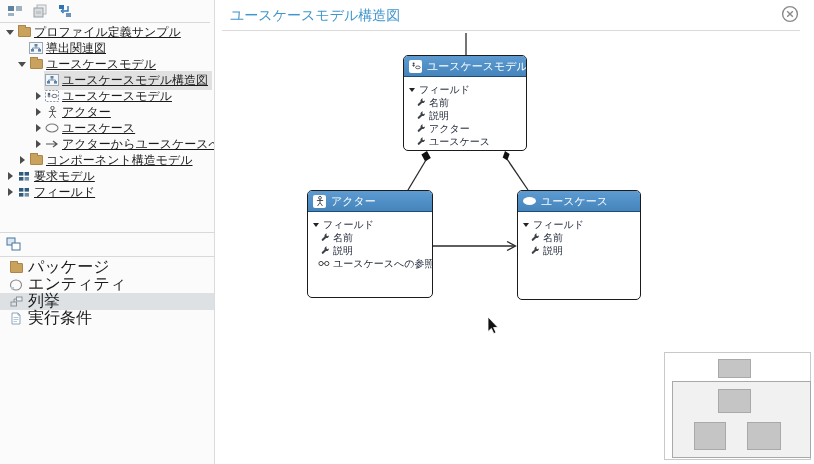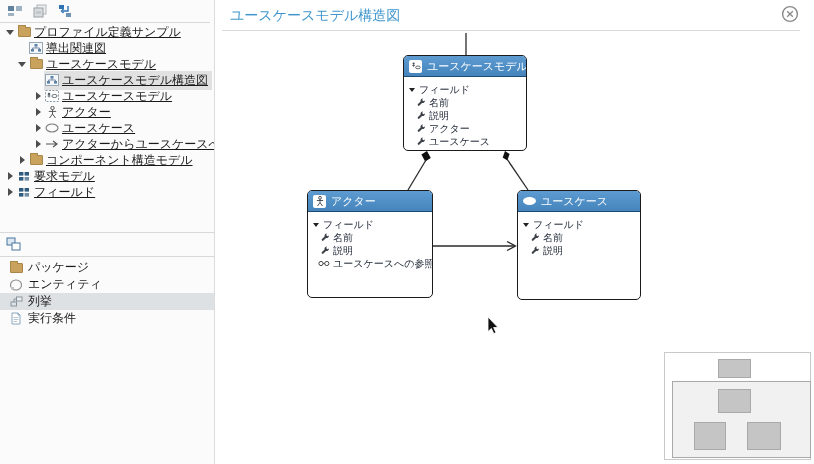--- a/index.html
+++ b/index.html
@@ -22,21 +22,21 @@
   .tico{width:16px;height:13px;display:flex;align-items:center;justify-content:center;flex:none;margin-right:2px;}
   .hl{display:flex;align-items:center;background:#e1e1e1;padding:1px 4px 1px 0;}
 
   .folder{width:13px;height:10px;background:#c9a25e;border:1px solid #ab8648;border-radius:1px;position:relative;box-sizing:border-box;}
   .folder:before{content:"";position:absolute;left:-1px;top:-3px;width:6px;height:2px;background:#c9a25e;border:1px solid #ab8648;border-bottom:none;border-radius:1px 1px 0 0;}
 
   #tree-palette-sep{position:absolute;left:0;top:232px;width:214px;height:1px;background:#d9d9d9;}
   #palette-head{position:absolute;left:6px;top:237px;width:20px;height:15px;}
   #palette-sep{position:absolute;left:0;top:256px;width:214px;height:1px;background:#d9d9d9;}
   #palette{position:absolute;left:0;top:259px;width:214px;}
-  .prow{display:flex;align-items:center;height:17px;font-size:12px;color:#1a1a1a;padding-left:8px;}
+  .prow{display:flex;align-items:center;height:17px;font-size:16px;color:#1a1a1a;padding-left:8px;}
   .prow.psel{background:#dde1e4;}
   .pico{width:16px;height:14px;display:flex;align-items:center;justify-content:center;margin-right:4px;flex:none;}
 
   #splitter-handle{position:absolute;left:216px;top:217px;width:10px;height:30px;background:#f4f4f4;border:1px solid #d2d2d2;border-radius:2px;display:flex;align-items:center;justify-content:center;}
   .tri-left{width:0;height:0;border-right:4px solid #8f8f8f;border-top:3px solid transparent;border-bottom:3px solid transparent;}
 
   
   #canvas{position:absolute;left:215px;top:0;width:599px;height:464px;background:#fff;}
   #diagram-title{position:absolute;left:15px;top:7px;font-size:14px;color:#3f96cc;}
   #title-sep{position:absolute;left:7px;top:30px;width:578px;height:1px;background:#dadada;}

